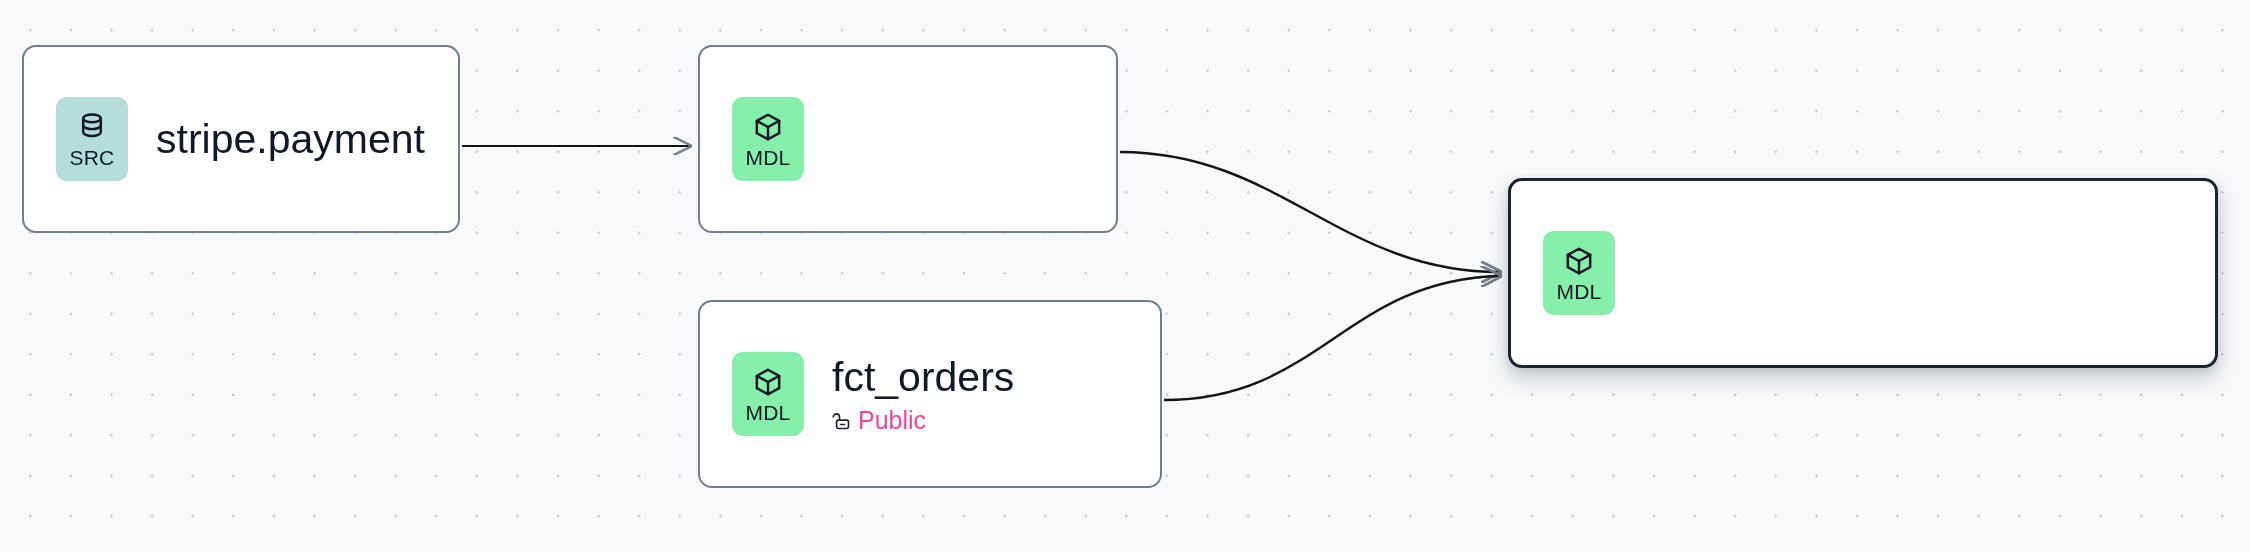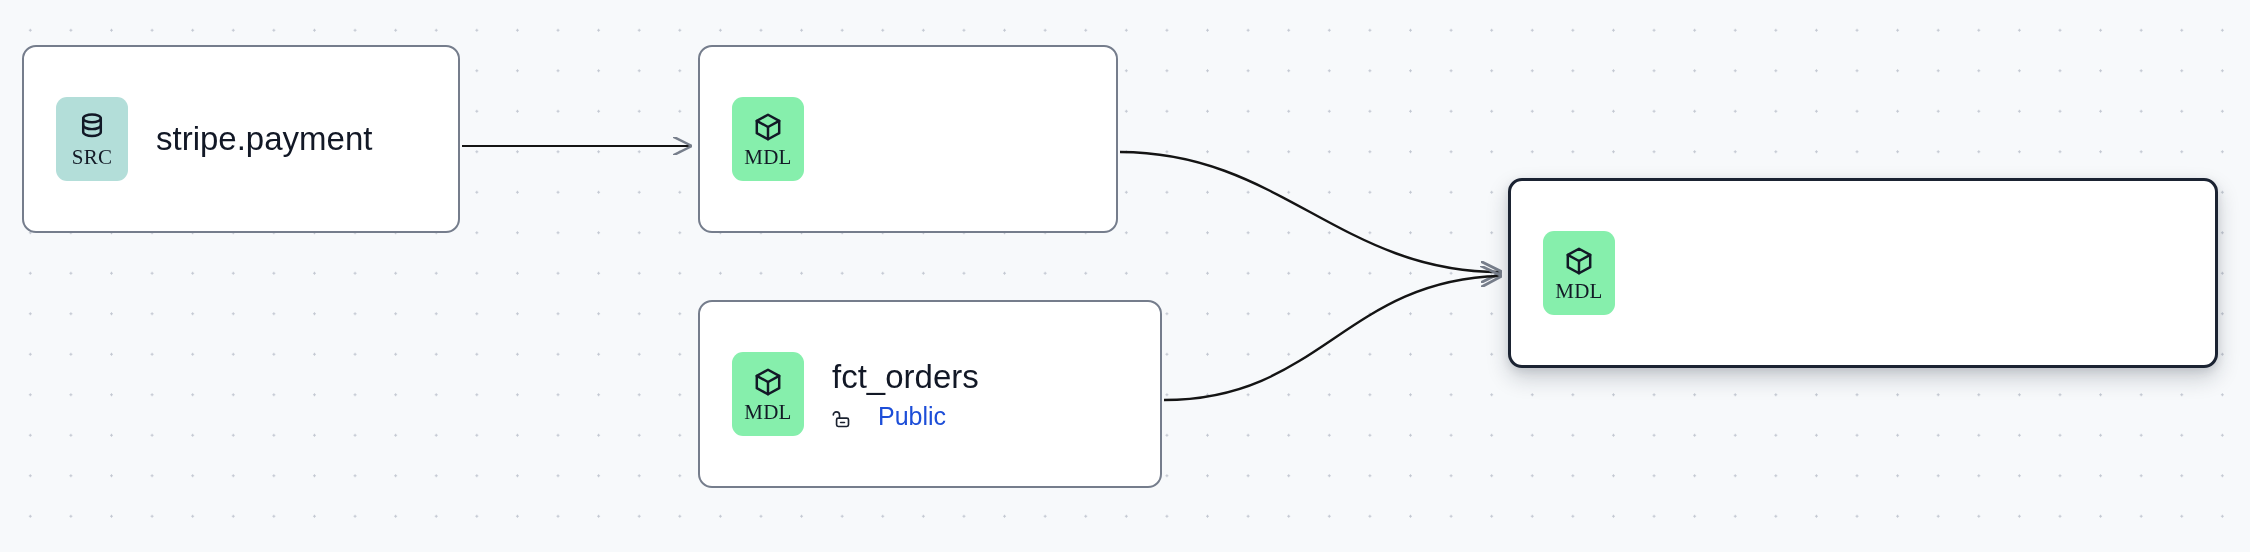--- a/index.html
+++ b/index.html
@@ -59,52 +59,52 @@
     align-items: center;
     justify-content: center;
     gap: 1px;
   }
   .badge.src { background: #b3ded9; }
   .badge.mdl { background: #86efac; }
 
   .badge svg { display: block; }
 
   .badge-text {
-    font-family: Liberation Serif, serif;
+    font-family: Liberation Sans, sans-serif;
     font-size: 21px;
     line-height: 1;
     color: #131a26;
     letter-spacing: 0.2px;
     margin-top: 3px;
   }
 
   .node-body {
     display: flex;
     flex-direction: column;
     justify-content: center;
     margin-left: 28px;
   }
 
   .node-title {
     font-family: "Liberation Sans", sans-serif;
-    font-size: 33px;
+    font-size: 41px;
     line-height: 1.18;
     color: #121826;
     white-space: nowrap;
   }
 
   .node-sub {
     display: flex;
-    align-items: flex-end;
-    gap: 24px;
+    align-items: center;
+    gap: 4px;
     margin-top: 6px;
     font-family: "Liberation Sans", sans-serif;
     font-size: 25px;
     line-height: 1.1;
-    color: #1d4ed8;
+    color: #ec4899;
     white-space: nowrap;
   }
 
   .lock-wrap { display: flex; align-items: center; }
 
   
   #node-stripe-payment { left: 22px;   top: 45px;  width: 438px; height: 188px; padding: 0 0 0 32px; }
   #node-stg-payments   { left: 698px;  top: 45px;  width: 420px; height: 188px; padding: 0 0 0 32px; }
   #node-fct-orders     { left: 698px;  top: 300px; width: 464px; height: 188px; padding: 0 0 0 32px; }
   #node-agg-journey    { left: 1508px; top: 178px; width: 710px; height: 190px; padding: 0 0 0 32px; }

